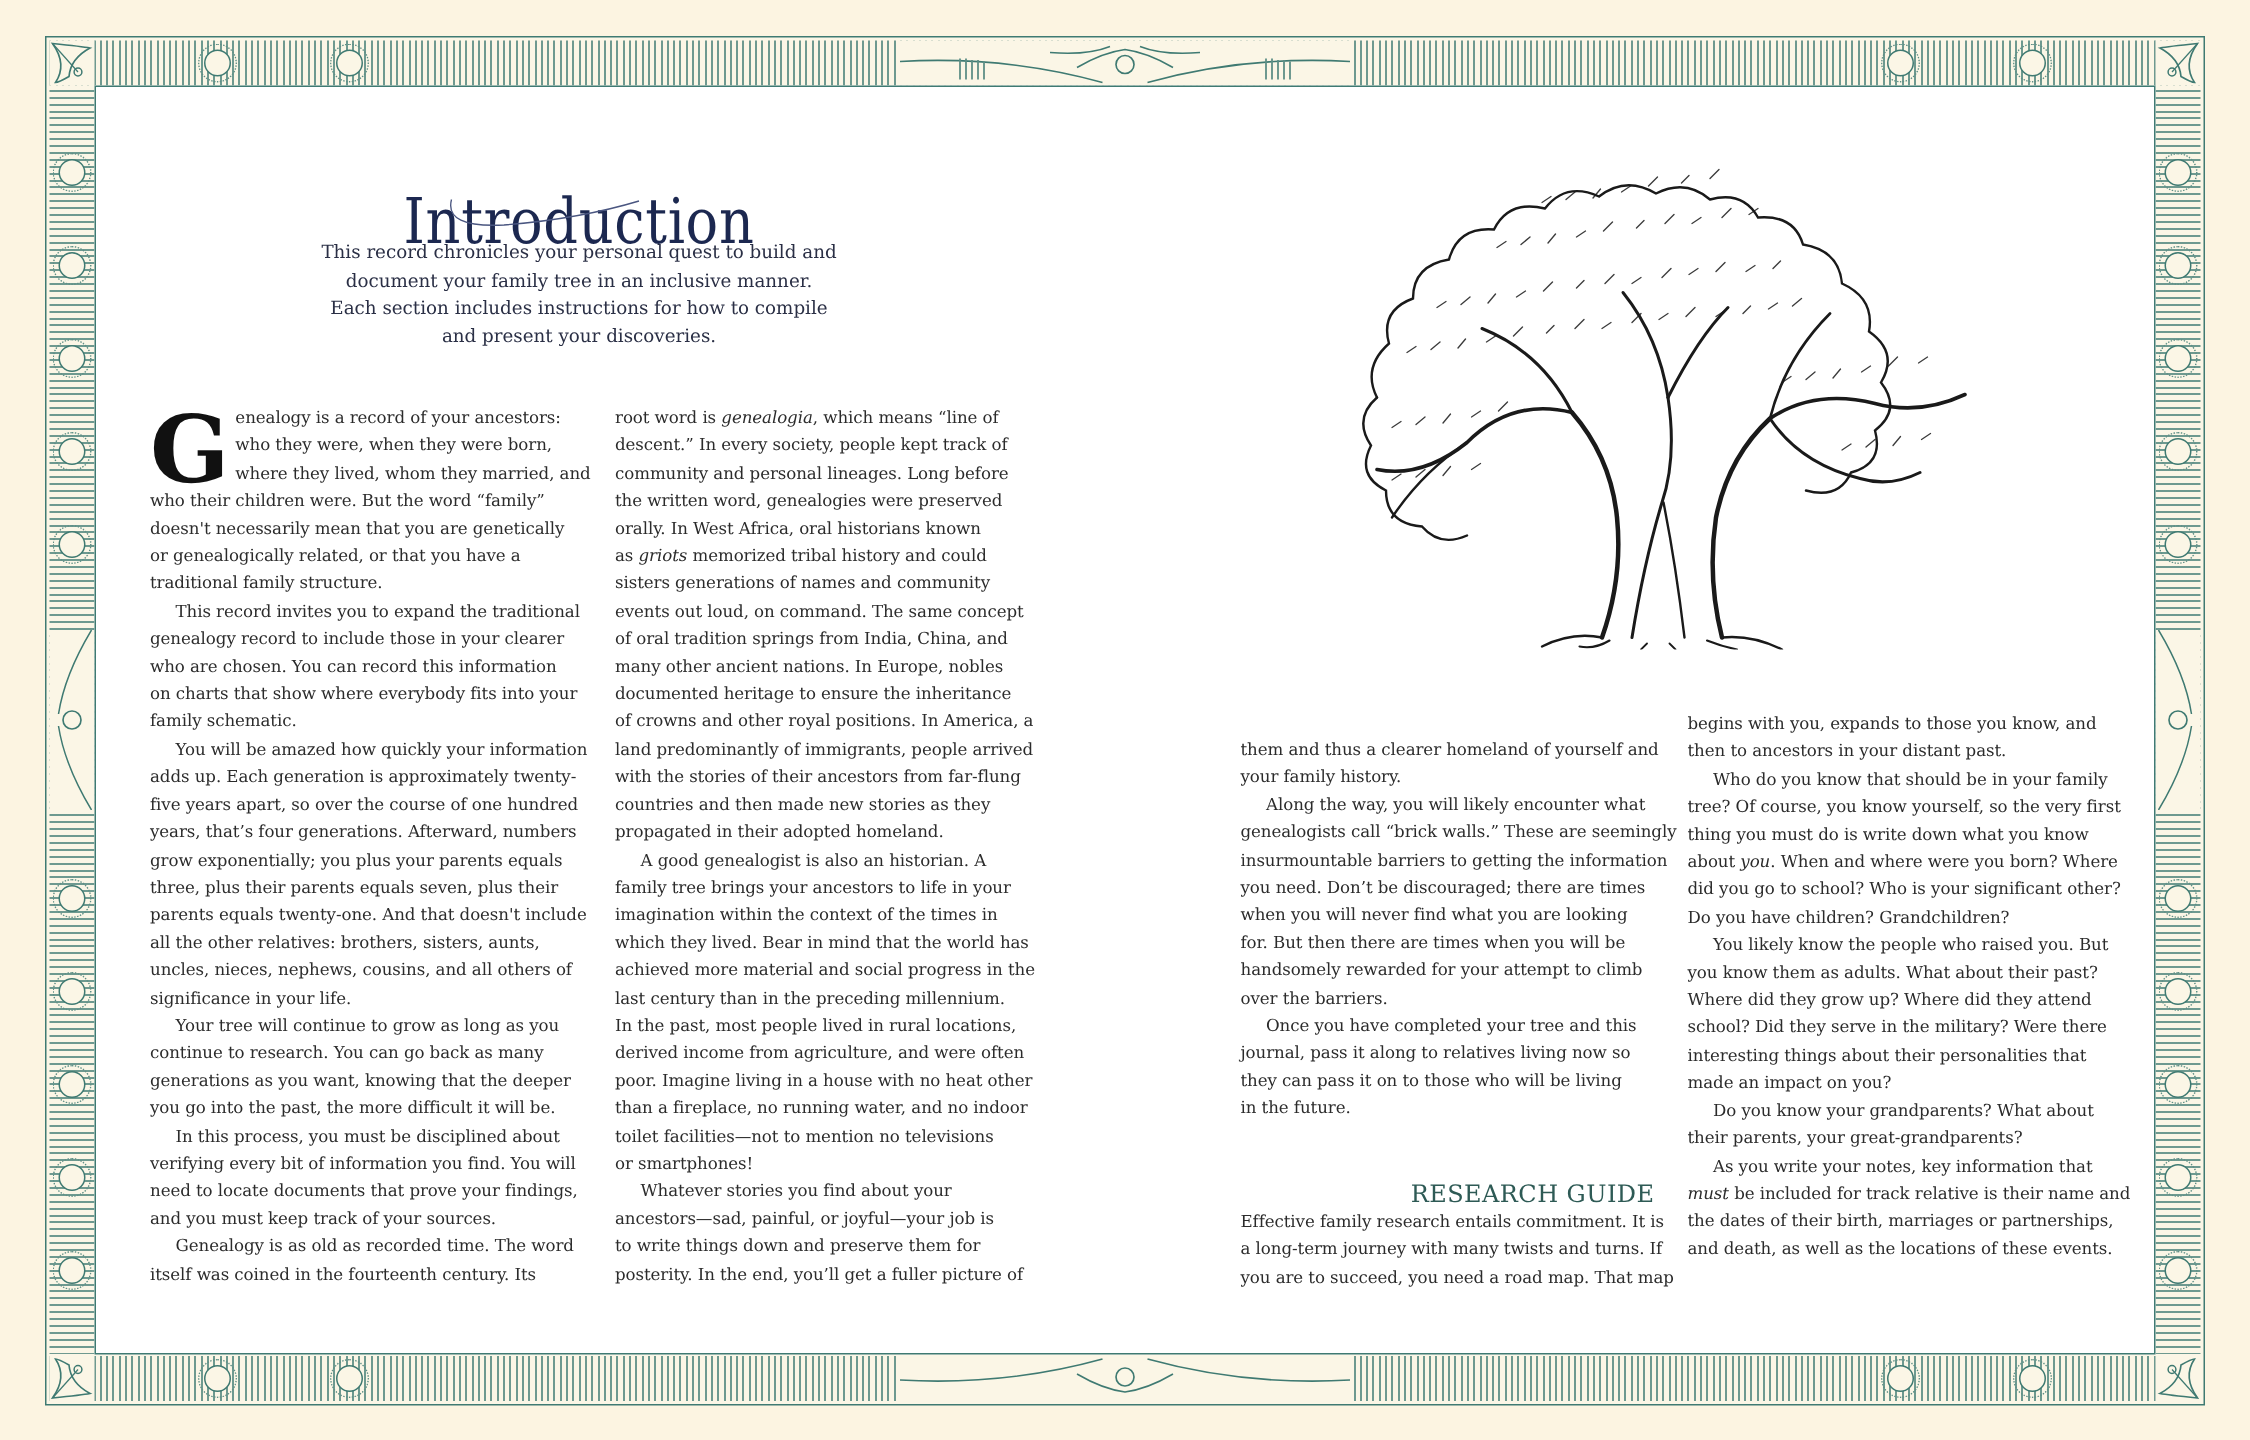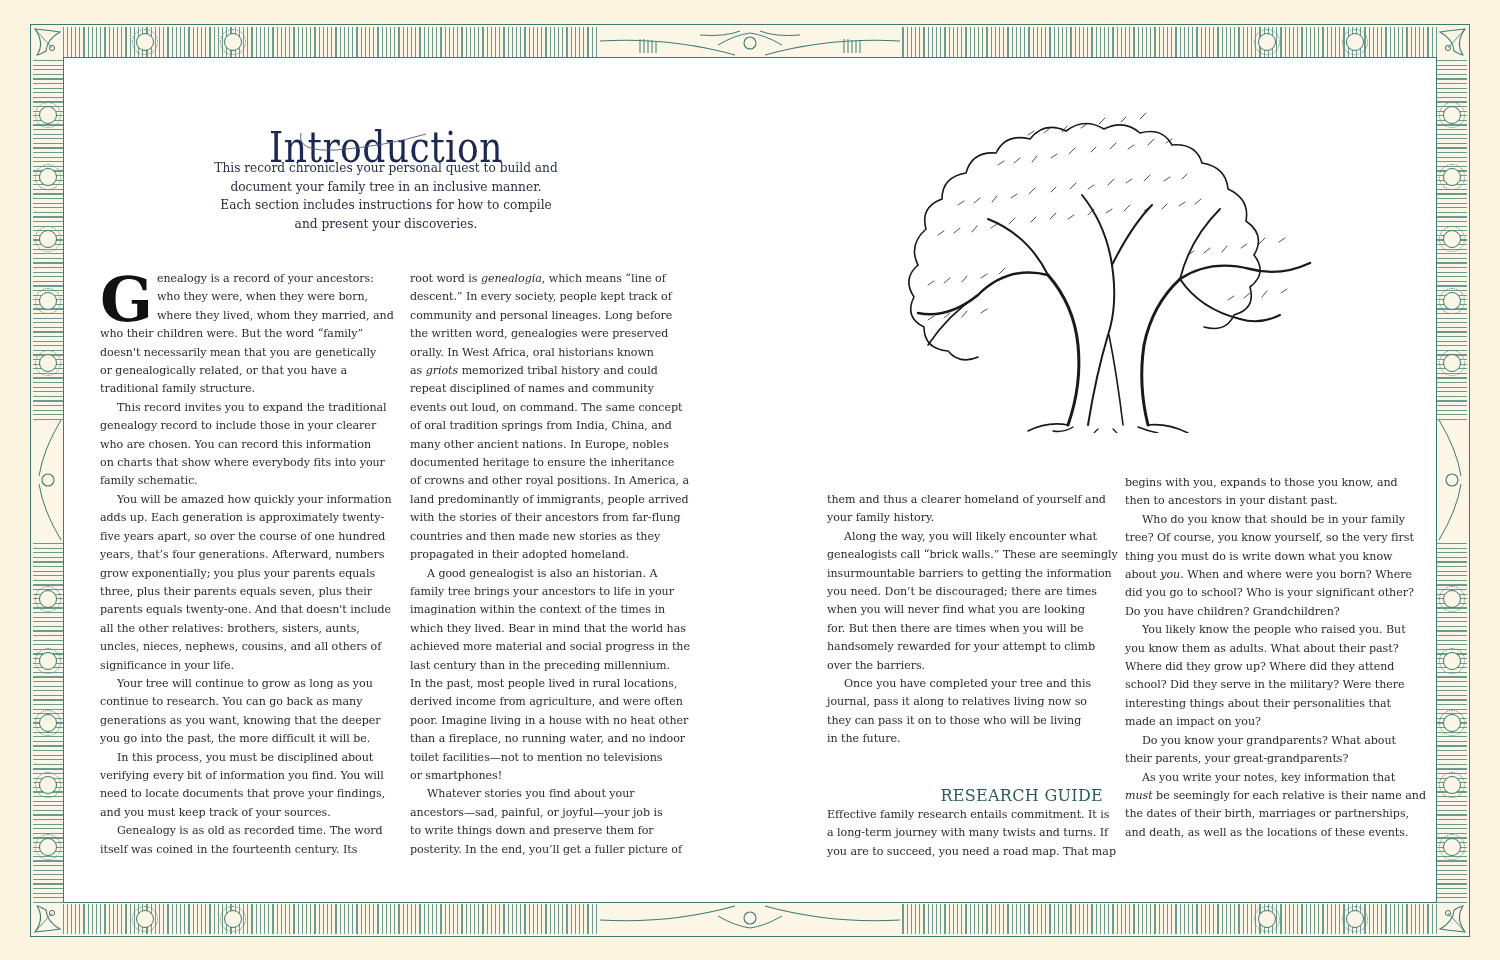--- a/index.html
+++ b/index.html
@@ -253,21 +253,21 @@
   <span class="line">itself was coined in the fourteenth century. Its</span>
 </div>
 
 <div class="col col2">
   <span class="line"><span>root word is </span><em>genealogia</em><span>, which means “line of</span></span>
   <span class="line">descent.” In every society, people kept track of</span>
   <span class="line">community and personal lineages. Long before</span>
   <span class="line">the written word, genealogies were preserved</span>
   <span class="line">orally. In West Africa, oral historians known</span>
   <span class="line"><span>as </span><em>griots</em><span> memorized tribal history and could</span></span>
-  <span class="line">repeat disciplined of names and community</span>
+  <span class="line">sisters generations of names and community</span>
   <span class="line">events out loud, on command. The same concept</span>
   <span class="line">of oral tradition springs from India, China, and</span>
   <span class="line">many other ancient nations. In Europe, nobles</span>
   <span class="line">documented heritage to ensure the inheritance</span>
   <span class="line">of crowns and other royal positions. In America, a</span>
   <span class="line">land predominantly of immigrants, people arrived</span>
   <span class="line">with the stories of their ancestors from far-flung</span>
   <span class="line">countries and then made new stories as they</span>
   <span class="line">propagated in their adopted homeland.</span>
   <span class="line ind">A good genealogist is also an historian. A</span>
@@ -359,16 +359,16 @@
   <span class="line">Do you have children? Grandchildren?</span>
   <span class="line ind">You likely know the people who raised you. But</span>
   <span class="line">you know them as adults. What about their past?</span>
   <span class="line">Where did they grow up? Where did they attend</span>
   <span class="line">school? Did they serve in the military? Were there</span>
   <span class="line">interesting things about their personalities that</span>
   <span class="line">made an impact on you?</span>
   <span class="line ind">Do you know your grandparents? What about</span>
   <span class="line">their parents, your great-grandparents?</span>
   <span class="line ind">As you write your notes, key information that</span>
-  <span class="line"><em>must</em><span> be seemingly for each relative is their name and</span></span>
+  <span class="line"><em>must</em><span> be included for track relative is their name and</span></span>
   <span class="line">the dates of their birth, marriages or partnerships,</span>
   <span class="line">and death, as well as the locations of these events.</span>
 </div>
 
 </body></html>

